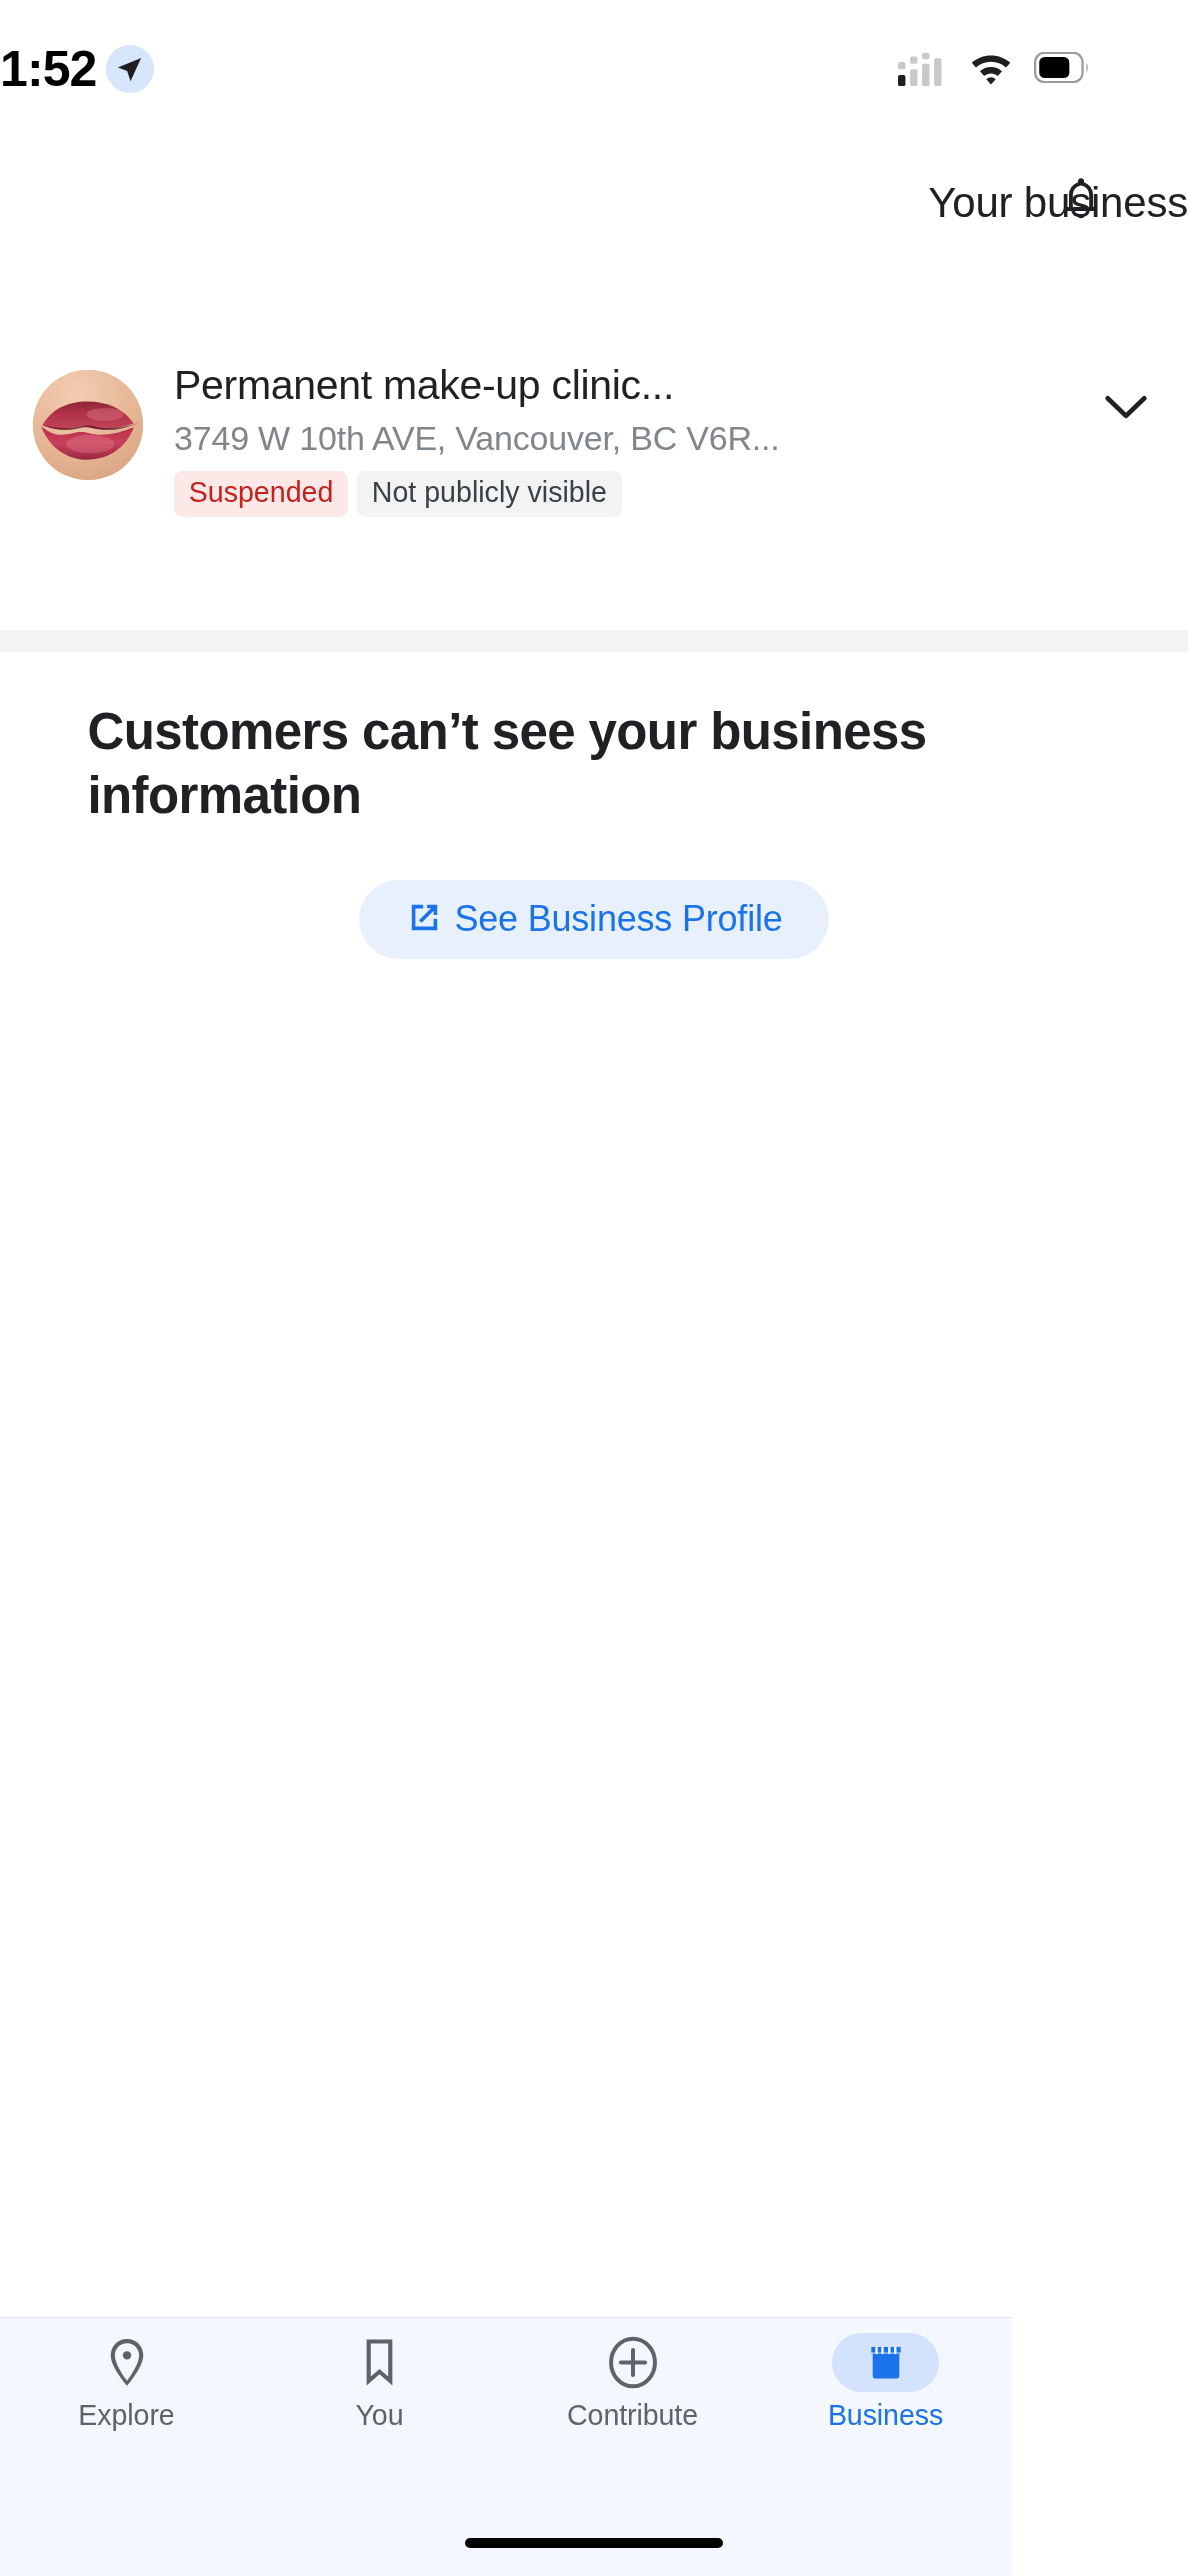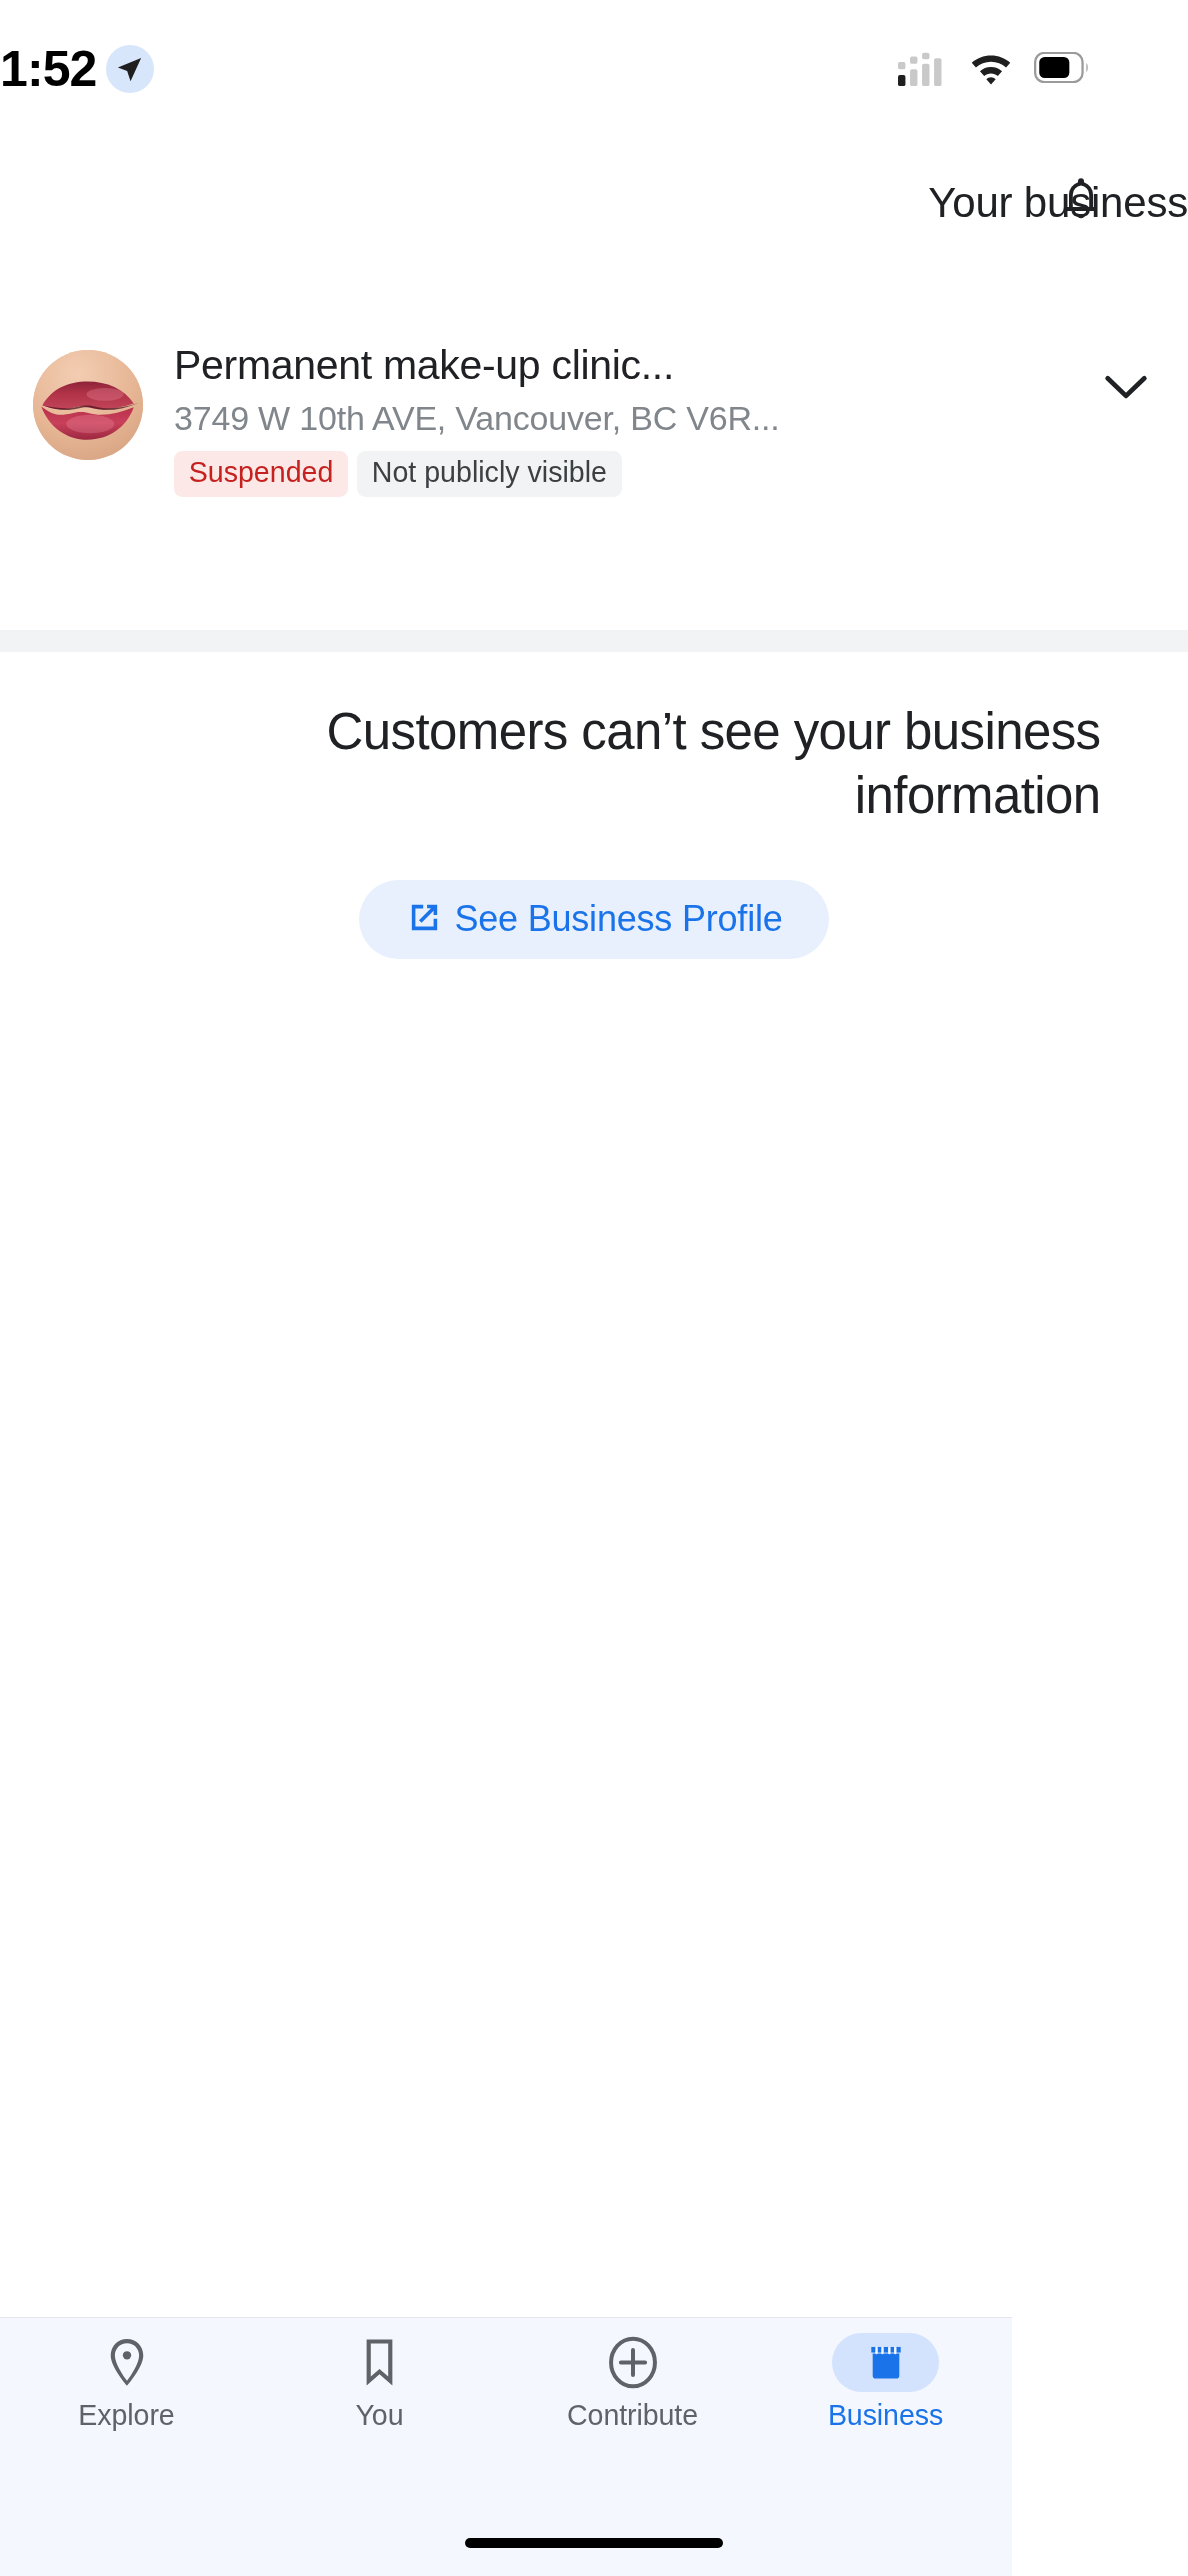--- a/index.html
+++ b/index.html
@@ -35,21 +35,21 @@
     font-size:42px; color:#202124; font-weight:400; letter-spacing:-0.2px;
   }
   .bell-btn{
     position:absolute; right:66px; top:50%; transform:translateY(-50%);
     width:83px; height:83px; display:flex; align-items:center; justify-content:center;
     background:none; border:none; cursor:pointer;
   }
 
   
   .biz-row{
-    position:absolute; top:332px; left:0; width:1188px;
+    position:absolute; top:352px; left:0; width:1188px;
     display:flex; align-items:flex-start; padding:9.2px 0 0 33px;
   }
   .avatar{
     width:110px; height:110px; border-radius:50%; flex:0 0 110px;
     overflow:hidden; position:relative; margin-top:9.2px; background:#E8C3A8;
   }
   .avatar svg{ display:block; width:100%; height:100%; }
   .biz-info{ margin-left:31px; flex:1; min-width:0; padding-right:18.4px; }
   .biz-name{
     font-size:41px; color:#202124; font-weight:400; line-height:1.18;
@@ -77,21 +77,21 @@
     position:absolute; top:630px; left:0; width:1188px; height:22px; background:#F1F3F4;
   }
 
   
   .empty-state{
     position:absolute; top:700px; left:0; width:1188px;
     display:flex; flex-direction:column; align-items:center;
     padding:0 44px;
   }
   .empty-title{
-    font-size:51px; color:#202124; font-weight:400; text-align:right;
+    font-size:51px; color:#202124; font-weight:700; text-align:left;
     line-height:1.25; letter-spacing:-0.6px; max-width:1013px;
   }
   .empty-sub{
     font-size:35px; color:#5F6368; font-weight:400; text-align:center;
     margin-top:37px; letter-spacing:-0.2px;
   }
   .cta-btn{
     margin-top:52px; background:#E8F0FE; color:#1A73E8;
     border:none; border-radius:48px; height:79px;
     display:inline-flex; align-items:center; gap:10px;

